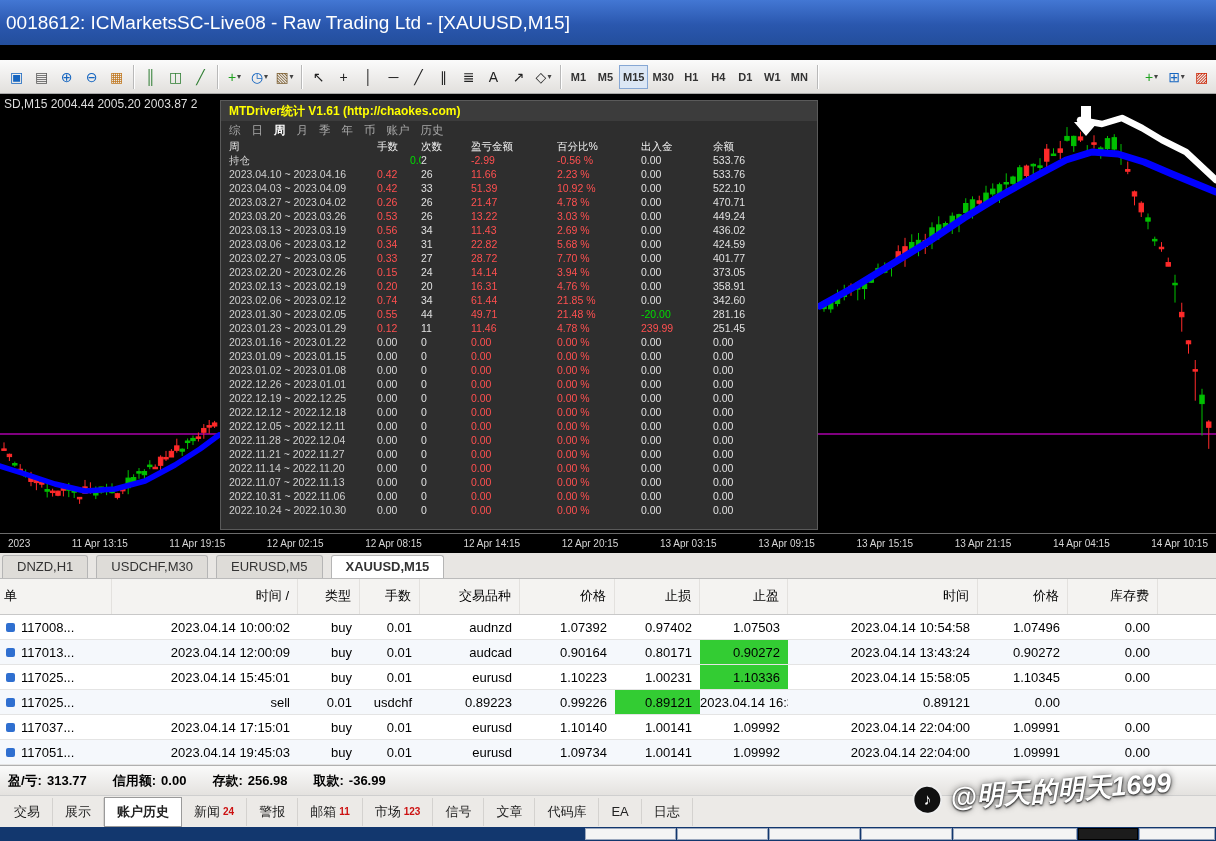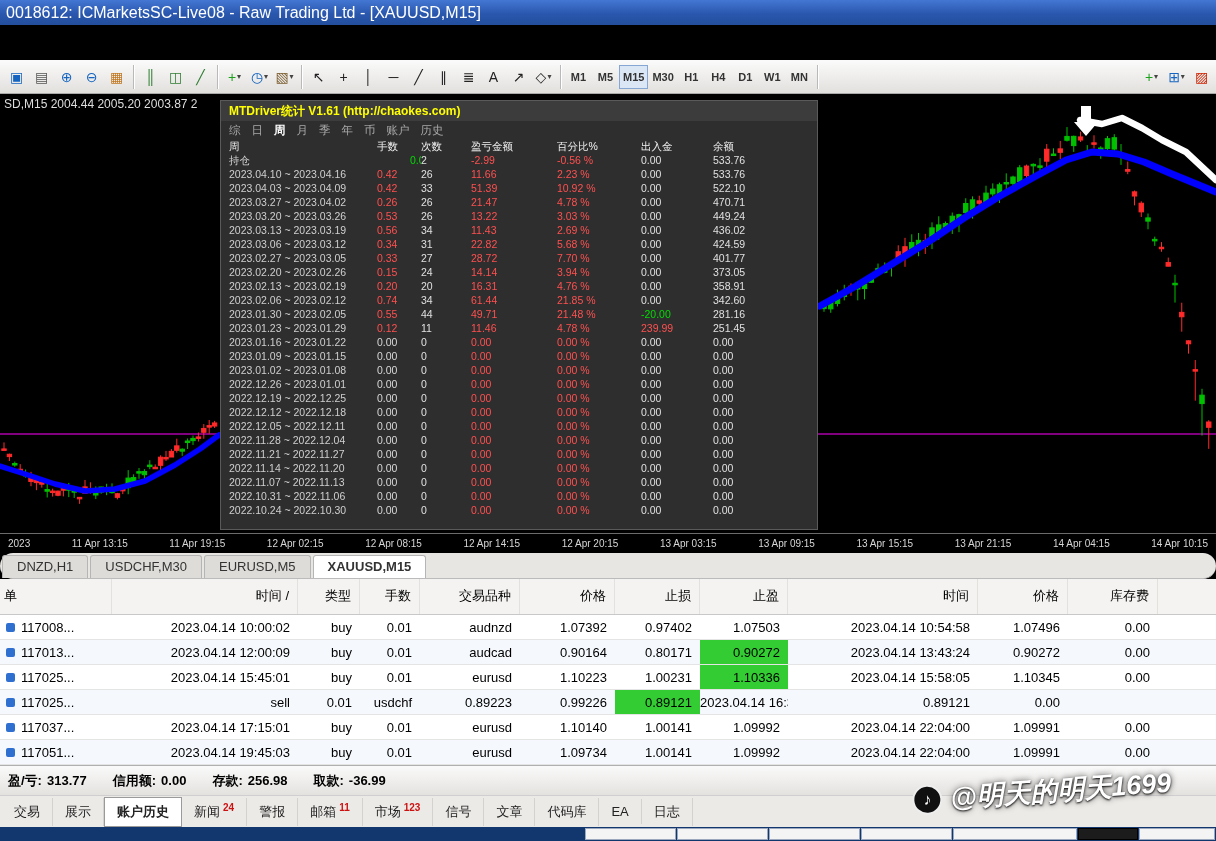--- a/index.html
+++ b/index.html
@@ -1,23 +1,23 @@
 <!DOCTYPE html>
 <html><head>
 <meta charset="utf-8">
 <style>
   *{box-sizing:border-box;margin:0;padding:0;}
   html,body{margin:0;}
   body{font-family:"Liberation Sans","DejaVu Sans",sans-serif;}
   #app{position:relative;width:1216px;height:841px;overflow:hidden;background:#000;}
 
   
-  .titlebar{position:absolute;left:0;top:0;width:100%;height:25px;
+  .titlebar{position:absolute;left:0;top:0;width:100%;height:45px;
     background:linear-gradient(180deg,#4377d3 0%,#2a57ae 55%,#234e9c 100%);
-    color:#fff;display:flex;align-items:center;padding-left:6px;font-size:16px;}
+    color:#fff;display:flex;align-items:center;padding-left:6px;font-size:19px;}
 
   
   .menubar{position:absolute;top:33px;left:0;width:100%;height:27px;background:#f0efee;
     border-bottom:1px solid #cfcfcf;display:flex;align-items:center;padding-left:4px;
     font-size:13px;color:#111;}
   .menu-item{padding:4px 9px;cursor:default;}
 
   
   .toolbar{position:absolute;top:60px;left:0;width:100%;height:34px;
     background:linear-gradient(#fbfbfb,#e2e0dd);border-bottom:1px solid #a9a9a9;
@@ -58,21 +58,21 @@
   .sp-balance{color:#e0e0e0;}
 
   
   .time-axis{position:absolute;top:533px;left:0;width:1216px;height:20px;background:#000;
     border-top:1px solid #6b6b6b;display:flex;justify-content:space-between;align-items:center;
     padding:0 8px;color:#d6d6d6;font-size:10px;}
   .ta-label{white-space:nowrap;}
 
   
   .chart-tabs{position:absolute;top:553px;left:0;width:1216px;height:26px;background:#e8e6e3;
-    border-bottom:1px solid #bbb;display:flex;align-items:flex-end;padding-left:2px;gap:2px;border-radius:13px;}
+    border-bottom:1px solid #bbb;display:flex;align-items:flex-end;padding-left:2px;gap:8px;}
   .ctab{padding:3px 14px 4px;font-size:13px;color:#333;border:1px solid #b5b5b5;border-bottom:none;
     background:#dedcd8;border-radius:3px 3px 0 0;cursor:default;white-space:nowrap;}
   .ctab.active{background:#fff;font-weight:bold;}
 
   
   .h-grid{display:grid;grid-template-columns:112px 186px 62px 60px 100px 95px 85px 88px 190px 90px 90px;}
   .history-header{position:absolute;top:579px;left:0;width:1216px;height:36px;background:#f4f3f1;
     border-bottom:1px solid #c8c8c8;}
   .history-header .h-cell{line-height:34px;border-right:1px solid #e3e1de;font-weight:normal;}
   .h-cell{padding-right:8px;text-align:right;font-size:13px;color:#000;white-space:nowrap;overflow:hidden;}
@@ -88,21 +88,21 @@
   .status-bar{position:absolute;top:765px;left:0;width:1216px;height:30px;
     background:linear-gradient(#fafafa,#e4e2df);border-top:1px solid #b0b0b0;
     display:flex;align-items:center;padding-left:8px;font-size:13px;font-weight:bold;color:#000;}
   .sb-item{margin-right:26px;white-space:nowrap;}
   .sb-item .lab{margin-right:5px;}
 
   
   .bottom-tabs{position:absolute;top:795px;left:0;width:1216px;height:32px;background:#eceae7;
     border-top:1px solid #cfcfcf;display:flex;align-items:center;padding-left:2px;}
   .btab{padding:5px 12px;font-size:13px;color:#222;border-right:1px solid #d4d2cf;
-    display:flex;align-items:center;gap:3px;cursor:default;white-space:nowrap;}
+    display:flex;align-items:flex-end;gap:3px;cursor:default;white-space:nowrap;}
   .btab.active{background:#fff;border:1px solid #9a9a9a;font-weight:bold;}
   .badge{color:#cc1111;font-size:10px;font-weight:bold;position:relative;top:-4px;}
 
   
   .taskbar{position:absolute;top:827px;left:0;width:1216px;height:14px;background:#12376e;}
   .tk-seg{position:absolute;top:1px;height:12px;background:#f4f4f4;border:1px solid #9aa7bd;}
   .tk-seg.dark{background:#1c1c1c;border-color:#000;}
 
   
   .watermark{position:absolute;left:912px;top:772px;width:310px;transform:rotate(-4deg);

